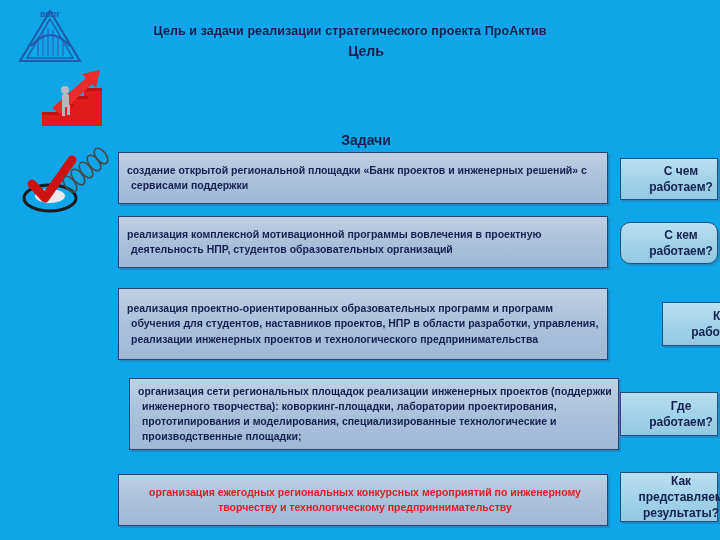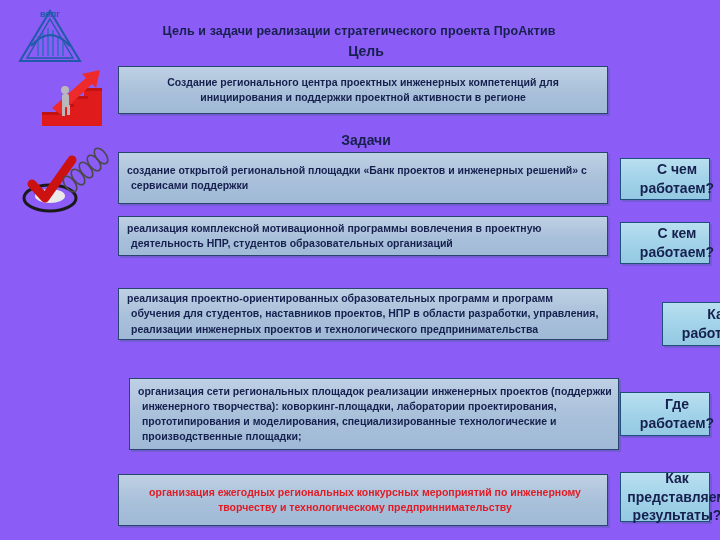--- a/index.html
+++ b/index.html
@@ -5,21 +5,21 @@
   html, body {
     margin: 0;
     padding: 0;
     background: #ffffff;
   }
   #slide {
     position: relative;
     width: 720px;
     height: 540px;
     overflow: hidden;
-    background: #8b5cf6;
+    background: #0ea5e9;
     font-family: "Liberation Sans", sans-serif;
     -webkit-font-smoothing: antialiased;
   }
 
   
   #logo {
     position: absolute;
     left: 14px;
     top: 6px;
     width: 72px;
@@ -41,21 +41,21 @@
     position: absolute;
     left: 12px;
     top: 146px;
     width: 104px;
     height: 76px;
   }
 
   
   .slide-title {
     position: absolute;
-    left: 79px;
+    left: 70px;
     top: 24px;
     width: 560px;
     text-align: center;
     font-size: 12.5px;
     font-weight: bold;
     color: #16204e;
     letter-spacing: .1px;
   }
   .section-label {
     position: absolute;
@@ -102,30 +102,30 @@
     text-align: center;
     text-indent: 0;
     padding-left: 8px;
   }
   .task-box.red-text { color: #e01b24; }
 
   .side-box {
     position: absolute;
     box-sizing: border-box;
     left: 620px;
-    width: 90px;
+    width: 98px;
     background: linear-gradient(180deg, #b9dff0 0%, #a2d3e9 50%, #93c9e2 100%);
     border: 1px solid #1f4f7a;
     box-shadow: 2px 2px 0 rgba(60,90,130,.30);
     display: flex;
     align-items: center;
     justify-content: center;
     text-align: center;
     color: #16204e;
-    font-size: 14px;
+    font-size: 12px;
     font-weight: bold;
     line-height: 1.35;
     padding-left: 24px;
   }
 </style>
 </head>
 <body>
 
 <div id="slide">
 
@@ -184,38 +184,35 @@
         <ellipse cx="82" cy="17" rx="5" ry="9" transform="rotate(-38 82 17)"></ellipse>
         <ellipse cx="89" cy="10" rx="5" ry="9" transform="rotate(-38 89 10)"></ellipse>
       </g>
     </svg>
   </div>
 
   <div class="slide-title">Цель и задачи реализации стратегического проекта ПроАктив</div>
   <div class="section-label" id="label-goal">Цель</div>
   <div class="section-label" id="label-tasks">Задачи</div>
 
-  <div class="box goal-box">
-    <div class="txt">Создание регионального центра проектных инженерных компетенций  для инициирования и поддержки проектной активности в регионе</div>
-  </div>
 
   <div id="tasks-container">
       <div class="box task-box" style="top: 152px; height: 52px;">
         <div class="txt">создание открытой региональной площадки «Банк проектов и инженерных решений» с сервисами поддержки</div>
       </div>
       <div class="side-box" style="top: 158px; height: 42px;">
         <span>С чем работаем?</span>
       </div>
-      <div class="box task-box" style="top: 216px; height: 40px;">
+      <div class="box task-box" style="top: 216px; height: 52px;">
         <div class="txt">реализация комплексной мотивационной программы вовлечения в проектную деятельность НПР, студентов образовательных организаций</div>
       </div>
-      <div class="side-box" style="top: 222px; height: 42px;">
+      <div class="side-box" style="top: 222px; height: 42px; border-radius: 10px;">
         <span>С кем работаем?</span>
       </div>
-      <div class="box task-box" style="top: 288px; height: 52px;">
+      <div class="box task-box" style="top: 288px; height: 72px;">
         <div class="txt">реализация проектно-ориентированных образовательных программ и программ обучения для студентов, наставников проектов, НПР в области разработки, управления, реализации инженерных проектов и технологического предпринимательства</div>
       </div>
       <div class="side-box" style="top: 302px; height: 44px; margin-left: 42px;">
         <span>Как работаем?</span>
       </div>
       <div class="box task-box" style="top: 378px; height: 72px; margin-left: 11px;">
         <div class="txt">организация сети региональных площадок реализации инженерных проектов (поддержки инженерного творчества): коворкинг-площадки, лаборатории проектирования, прототипирования и моделирования, специализированные технологические и производственные площадки;</div>
       </div>
       <div class="side-box" style="top: 392px; height: 44px;">
         <span>Где работаем?</span>

